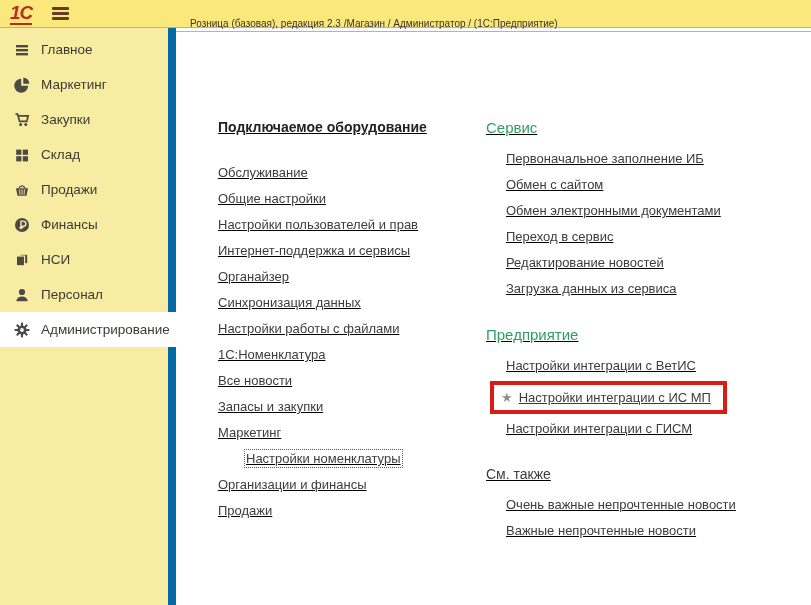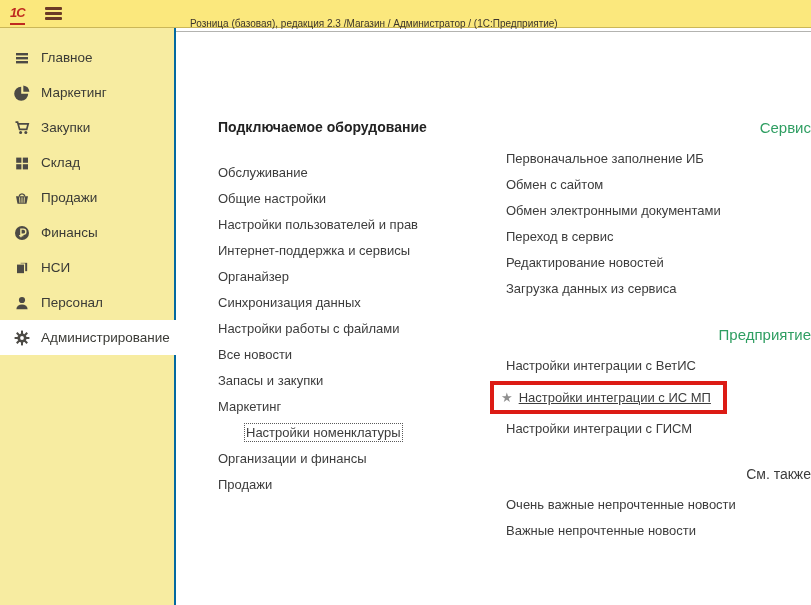--- a/index.html
+++ b/index.html
@@ -14,61 +14,61 @@
   
   .titlebar {
     height: 28px; flex: 0 0 28px;
     background: #fbe87d;
     border-bottom: 1px solid #cbb757;
     display: flex; align-items: center;
     position: relative;
   }
   .logo {
     margin-left: 10px;
-    font-size: 13px; font-weight: bold; font-style: italic;
+    font-size: 19px; font-weight: bold; font-style: italic;
     color: #bf2a20; letter-spacing: -1px;
     border-bottom: 2px solid #bf2a20;
     line-height: 20px;
   }
   .burger { margin-left: 20px; display: inline-block; cursor: pointer; }
   .burger i { display: block; width: 17px; height: 2.5px; background: #6b3a26; margin: 2.6px 0; border-radius: 1px; }
   .win-title { position: absolute; left: 190px; top: 18px; font-size: 10px; color: #3c352c; white-space: nowrap; text-align: right; }
 
   
   .main { flex: 1; display: flex; min-height: 0; }
 
   .sidebar {
     width: 176px; flex: 0 0 176px;
     background: #f7eca1;
-    border-right: 2px solid #0369a1;
-    padding-top: 12px;
+    border-right: 8px solid #0369a1;
+    padding-top: 4px;
   }
   .srow {
     height: 35px; display: flex; align-items: center;
     padding-left: 13px; font-size: 13.5px; color: #3b3b36;
     cursor: pointer; position: relative;
   }
   .srow.active { background: #ffffff; width: 176px; z-index: 2; }
   .sicon { width: 18px; height: 16px; margin-right: 10px; display: inline-flex; align-items: center; justify-content: center; }
 
-  .content { flex: 1; background: #ffffff; min-width: 0; }
+  .content { flex: 1; background: #ffffff; min-width: 0; text-decoration: underline; }
   .topline { margin-top: 3px; border-top: 1px solid #b3b3b0; }
   .cols { display: flex; padding: 87px 0 0 42px; }
 
   
   .col-left { width: 268px; flex: 0 0 268px; }
   .col-header { font-size: 14px; font-weight: bold; color: #222222; margin-bottom: 25px; }
   .litem { font-size: 13px; color: #3c3c3c; line-height: 26px; cursor: pointer; white-space: nowrap; }
   .litem span { cursor: pointer; }
   .focus-outline { outline: 1px dotted #5a5a5a; outline-offset: 1px; margin-left: 28px; }
 
   
   .col-right { width: 330px; }
   .sec { margin-bottom: 24px; }
-  .sec-header { font-size: 15px; margin-bottom: 10px; text-align: right; }
+  .sec-header { font-size: 15px; margin-bottom: 10px; }
   .sec-header.green { color: #2f9e62; }
   .sec-header.plain { color: #3c3c3c; font-size: 14px; margin-top: 6px; }
   .ritem { font-size: 13px; color: #3c3c3c; line-height: 26px; padding-left: 20px; cursor: pointer; white-space: nowrap; }
   .mark-row { padding-left: 20px; line-height: 27px; }
   .mark-highlight {
     border: 4px solid #dc1b15;
     display: inline-flex; align-items: center;
     padding: 4px 12px 4px 7px;
     margin: 2px 0 2px -16px;
     line-height: 17px; font-size: 13px; color: #3c3c3c;
@@ -223,20 +223,21 @@
 
         <div class="col-left">
           <div class="col-header">Подключаемое оборудование</div>
           <div class="litem">Обслуживание</div>
           <div class="litem">Общие настройки</div>
           <div class="litem">Настройки пользователей и прав</div>
           <div class="litem">Интернет-поддержка и сервисы</div>
           <div class="litem">Органайзер</div>
           <div class="litem">Синхронизация данных</div>
           <div class="litem">Настройки работы с файлами</div>
+          <div class="litem">1С:Номенклатура</div>
           <div class="litem">Все новости</div>
           <div class="litem">Запасы и закупки</div>
           <div class="litem">Маркетинг</div>
           <div class="litem"><span class="focus-outline">Настройки номенклатуры</span></div>
           <div class="litem">Организации и финансы</div>
           <div class="litem">Продажи</div>
         </div>
 
         <div class="col-right">
 

